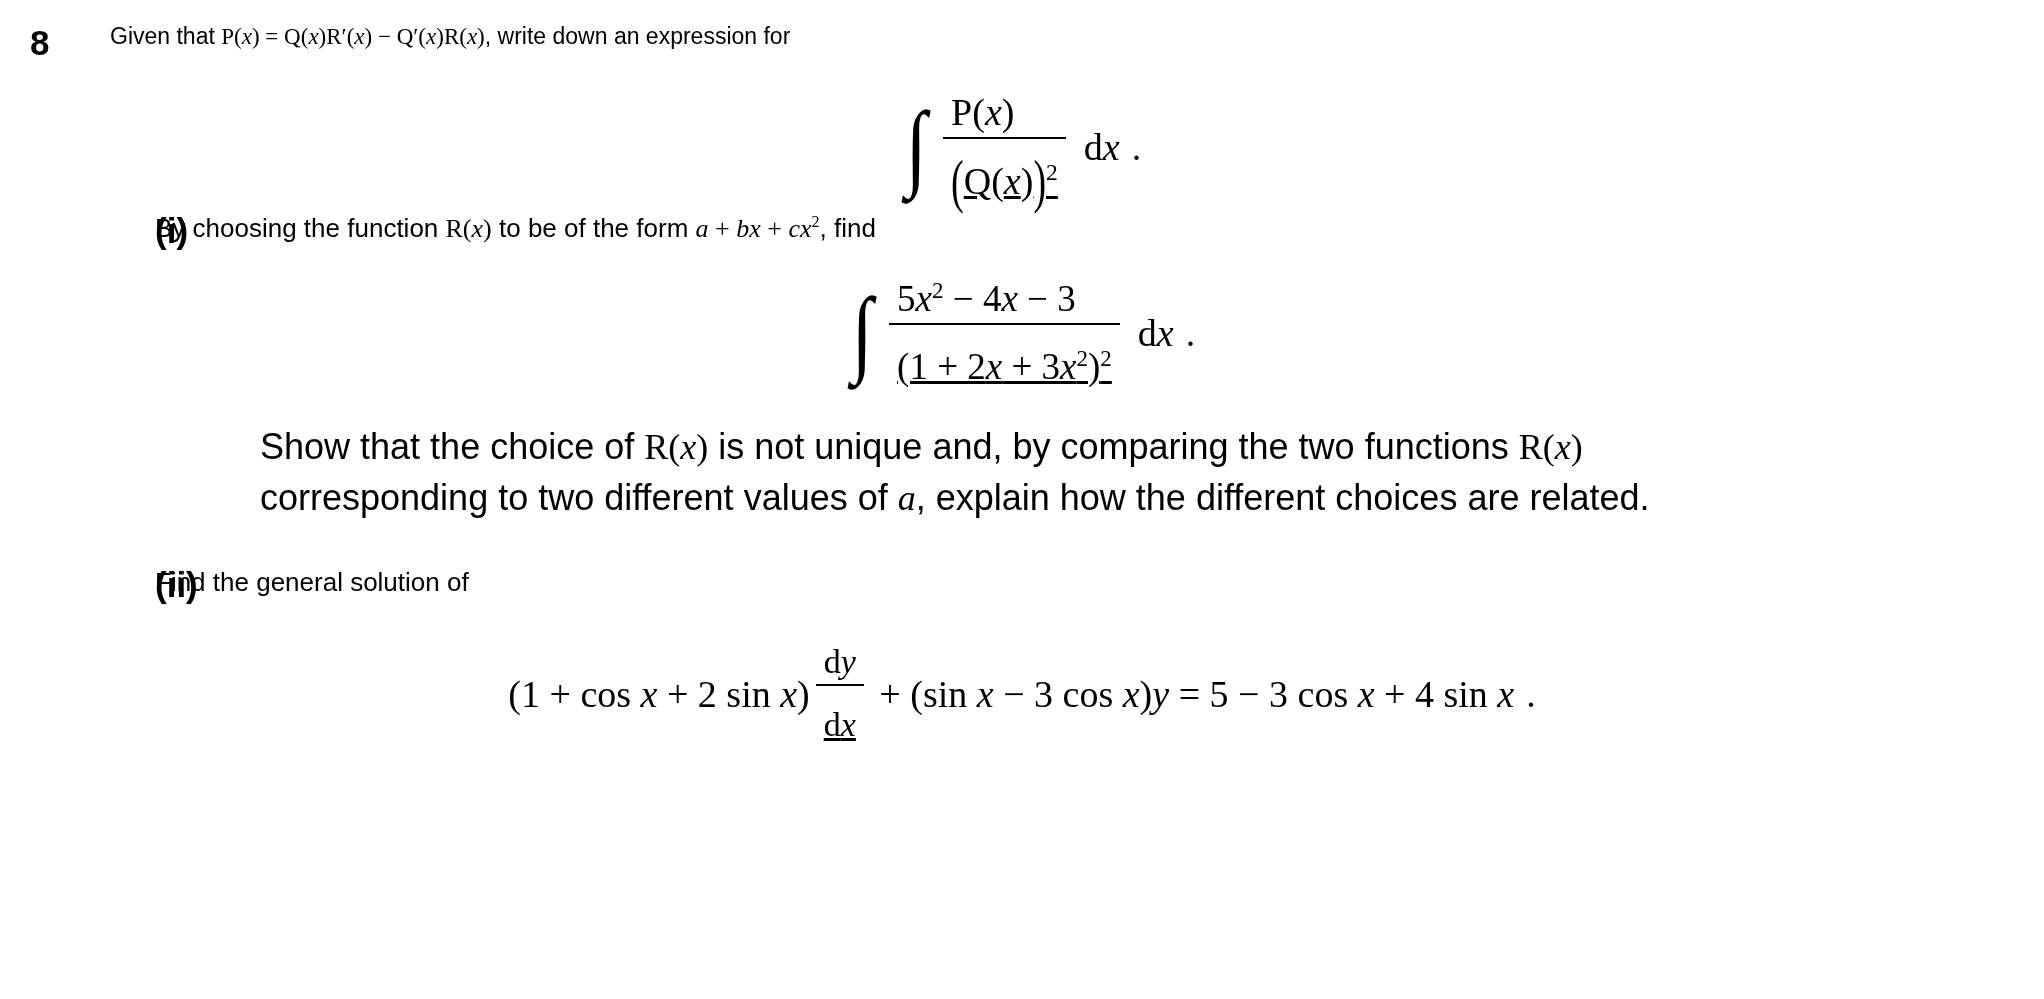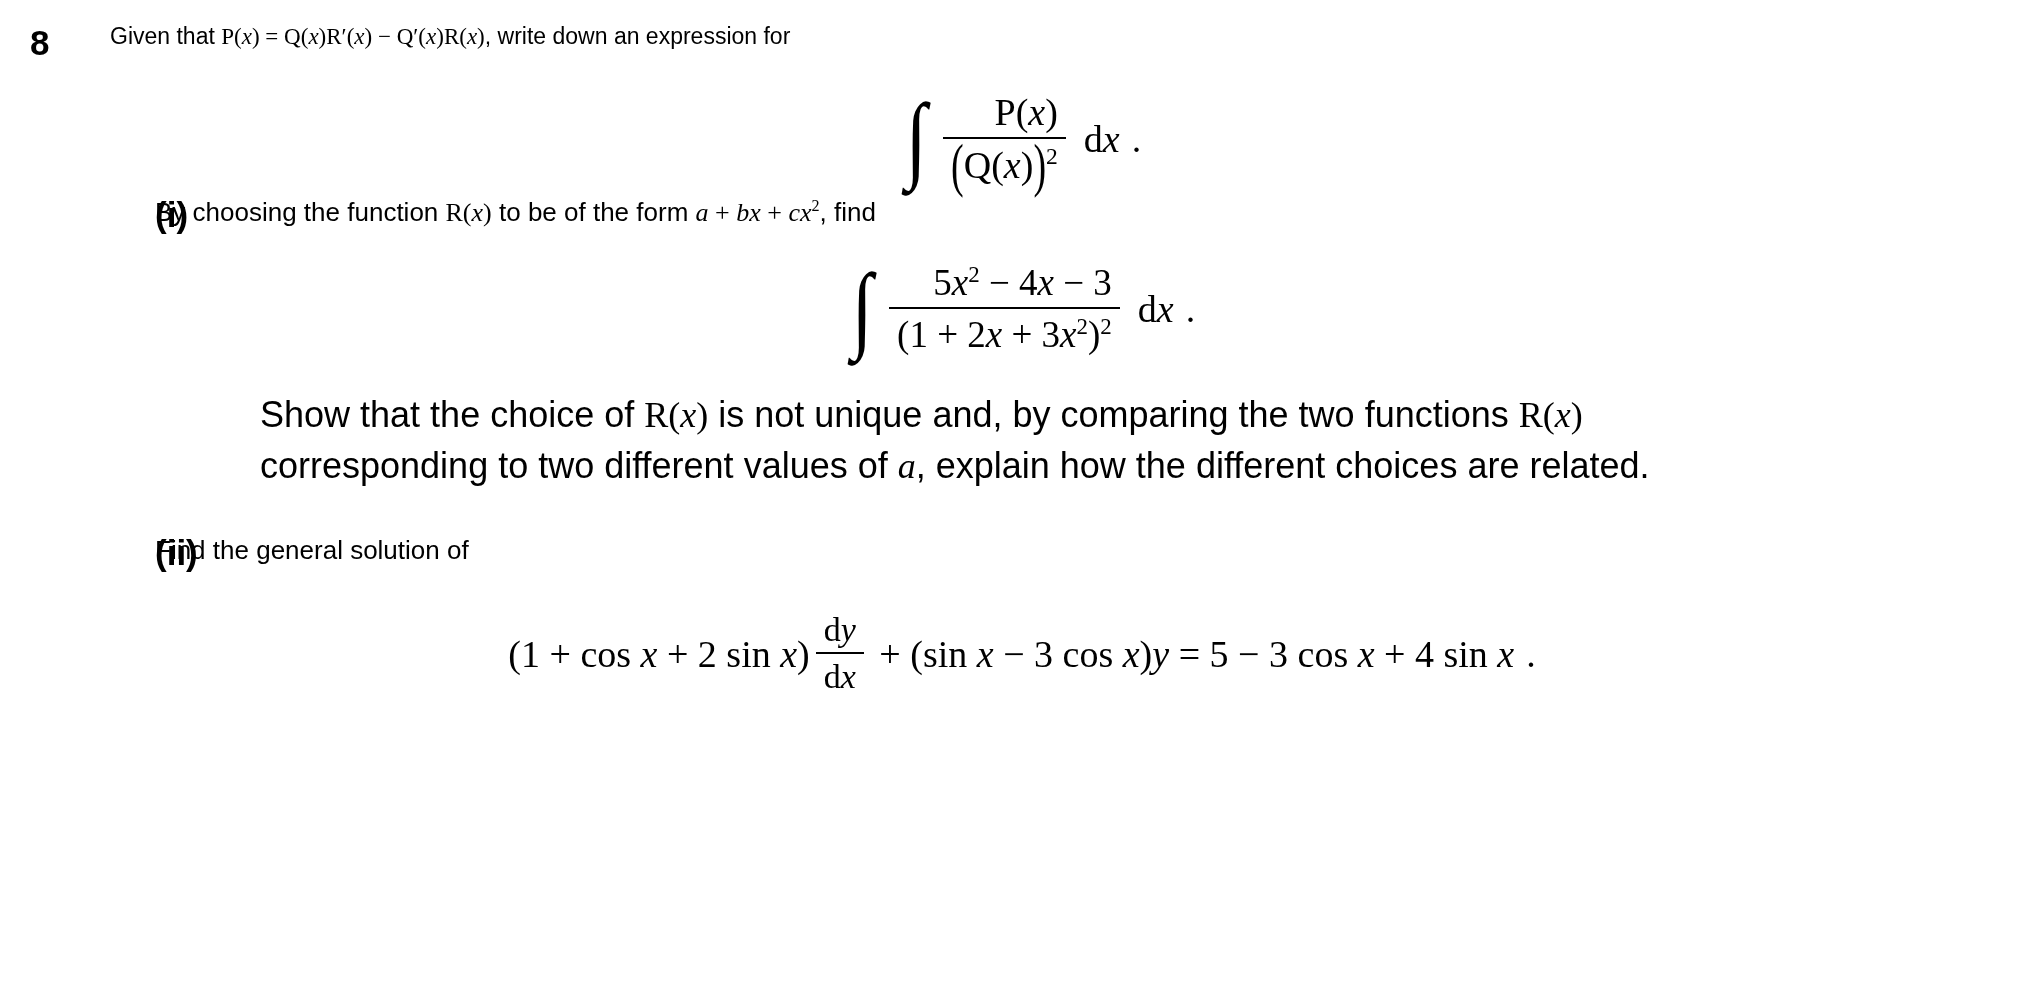--- a/index.html
+++ b/index.html
@@ -105,32 +105,33 @@
     line-height: 0.8;
     margin-right: 14px;
     font-style: italic;
     transform: scaleX(0.8);
     display: inline-block;
   }
 
   .frac {
     display: inline-flex;
     flex-direction: column;
-    align-items: flex-end;
+    align-items: flex-start;
     vertical-align: middle;
     font-family: "Liberation Serif", serif;
   }
   .frac .num {
     padding: 0 8px 3px 8px;
     white-space: nowrap;
   }
   .frac .den {
-    padding: 4px 8px 0 8px;
+    padding: 20px 8px 0 8px;
     border-top: 2px solid #000;
     white-space: nowrap;
+    text-decoration: underline;
   }
   .dx {
     font-family: "Liberation Serif", serif;
     margin-left: 18px;
     white-space: nowrap;
   }
   .period { margin-left: 12px; }
 
   .eqline {
     display: flex;

